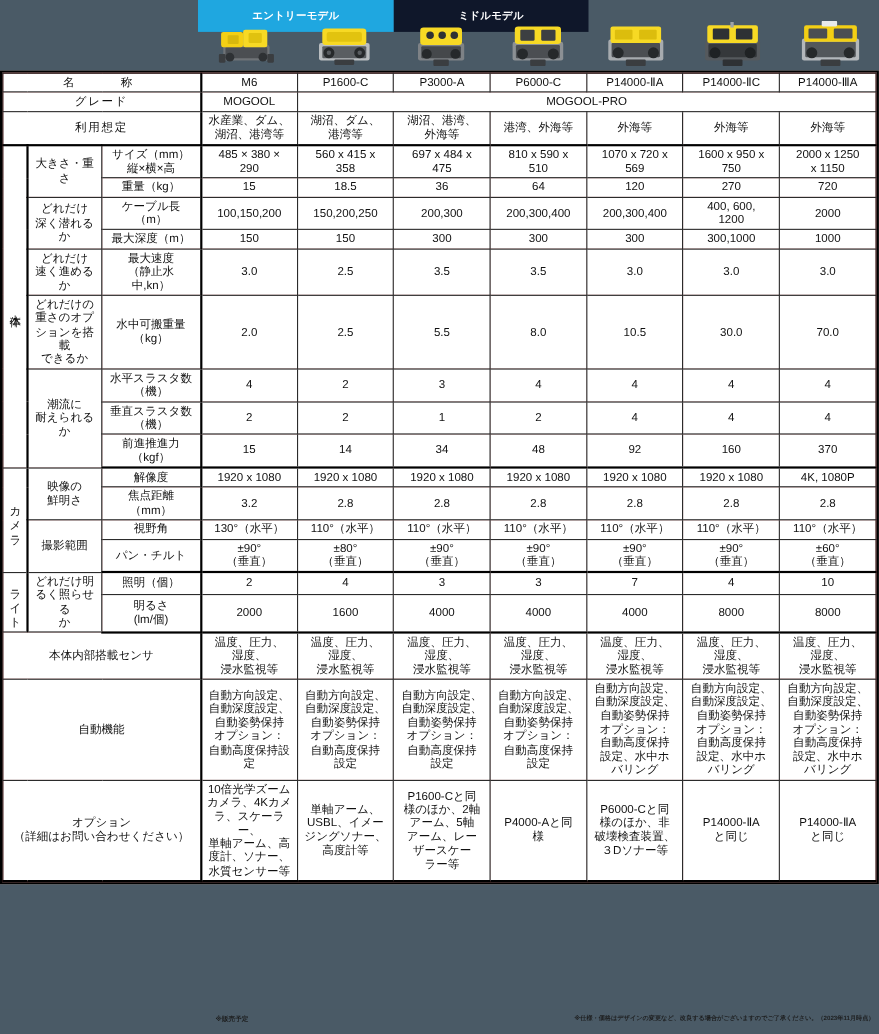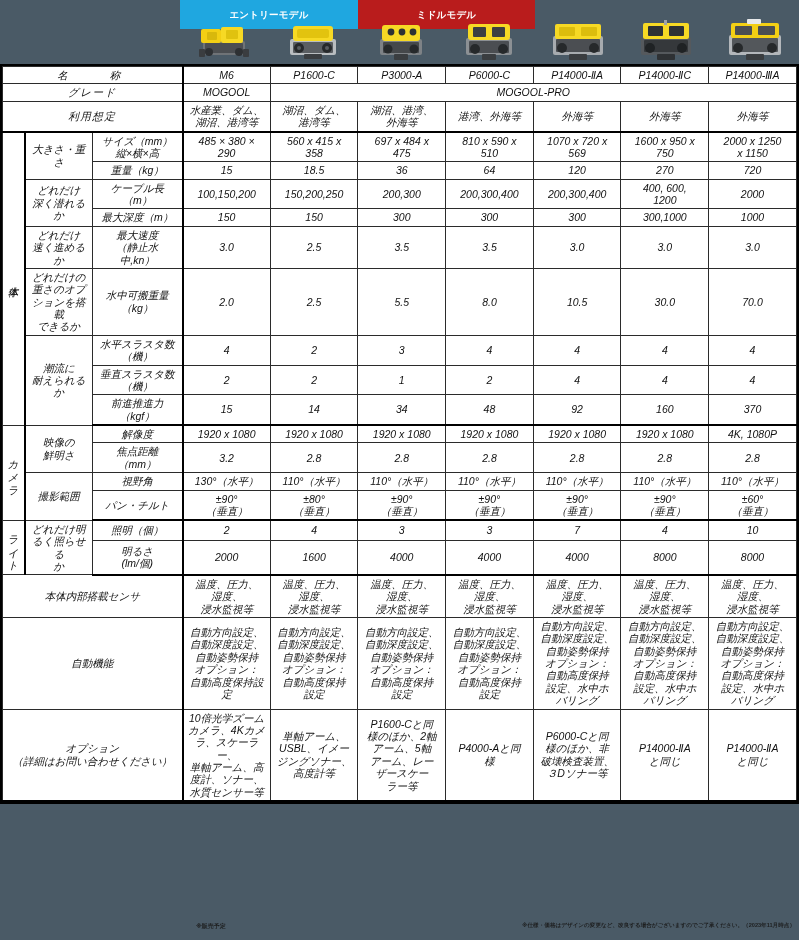--- a/index.html
+++ b/index.html
@@ -29,21 +29,21 @@
     display: flex;
     align-items: center;
     justify-content: center;
     color: #ffffff;
     font-size: 9.5px;
     font-weight: 700;
     letter-spacing: 0.2px;
     line-height: 1;
   }
   .banner.entry  { background: #1fa7e0; width: 178px; flex: 0 0 178px; }
-  .banner.middle { background: #b91c1c; width: 177px; flex: 0 0 177px; }
+  .banner.middle { background: #0f172a; width: 177px; flex: 0 0 177px; }
   .banner.high   { background: #f50000; width: 264px; flex: 0 0 264px; }
 
   
   .photo-row {
     position: absolute;
     left: 0; top: 15px;
     width: 799px; height: 49px;
     display: flex;
   }
   .photo-spacer { width: 180px; flex: 0 0 180px; }
@@ -65,21 +65,20 @@
     width: 799px;
     background: #ffffff;
     border: 2.5px solid #000;
     border-top-width: 2.5px;
   }
   table.spec {
     width: 794px;
     border-collapse: collapse;
     table-layout: fixed;
     background: #7f1d1d;
-    font-style: italic;
   }
   table.spec td, table.spec th {
     border: 1px solid #2b2b2b;
     padding: 2px 2px;
     font-size: 10.5px;
     text-align: center;
     vertical-align: middle;
     font-weight: 400;
     line-height: 1.18;
     background: #fff;

